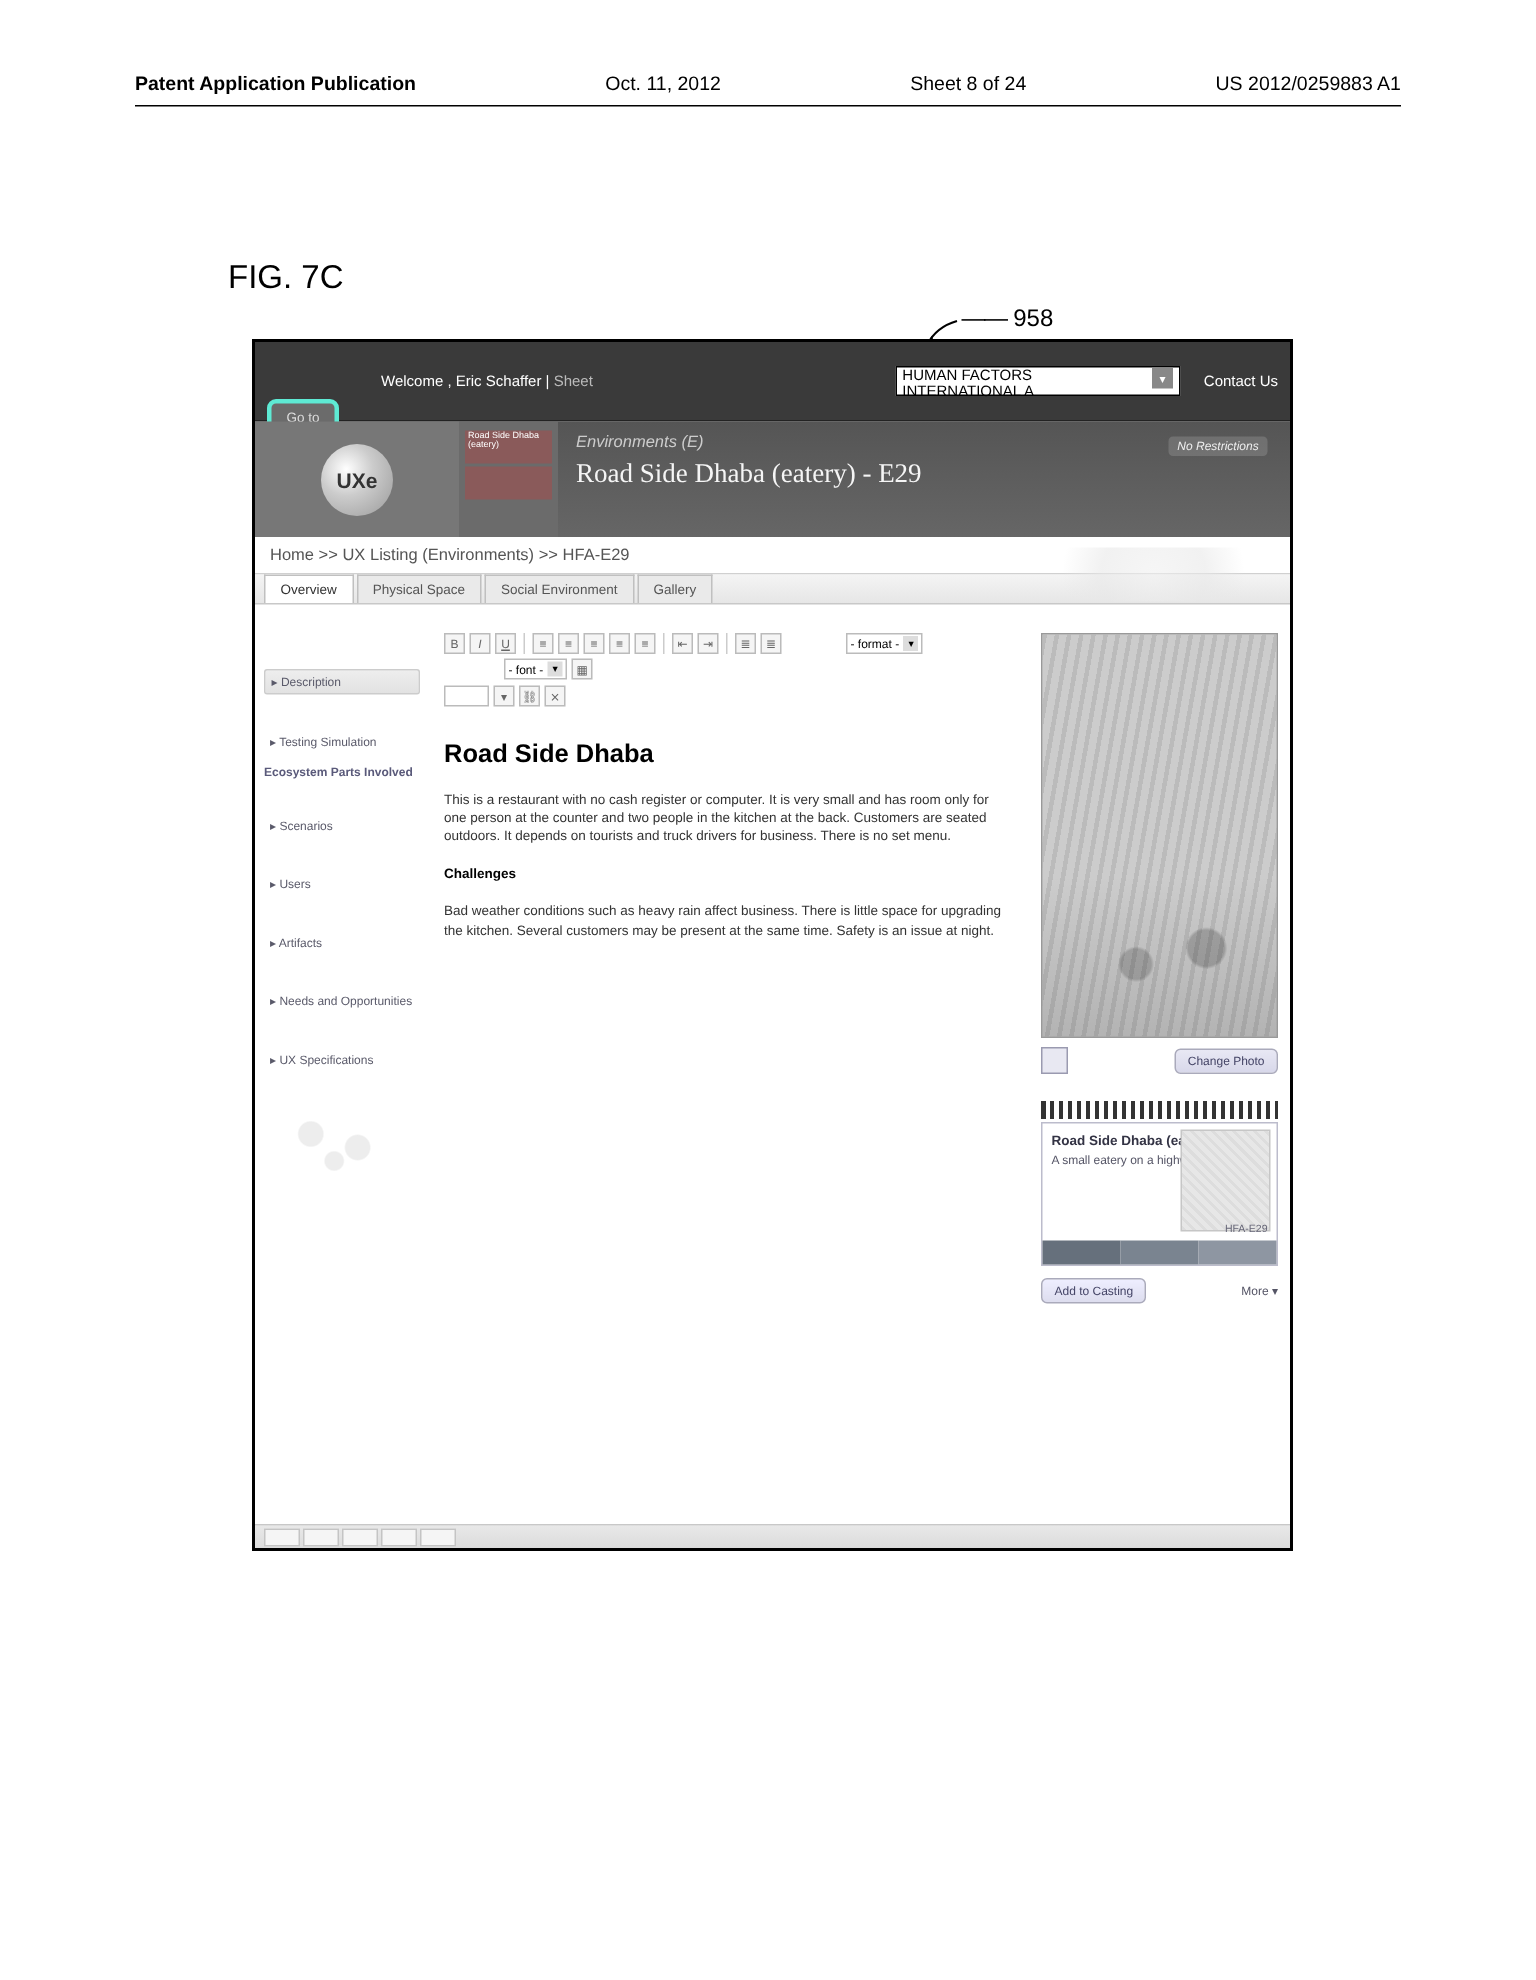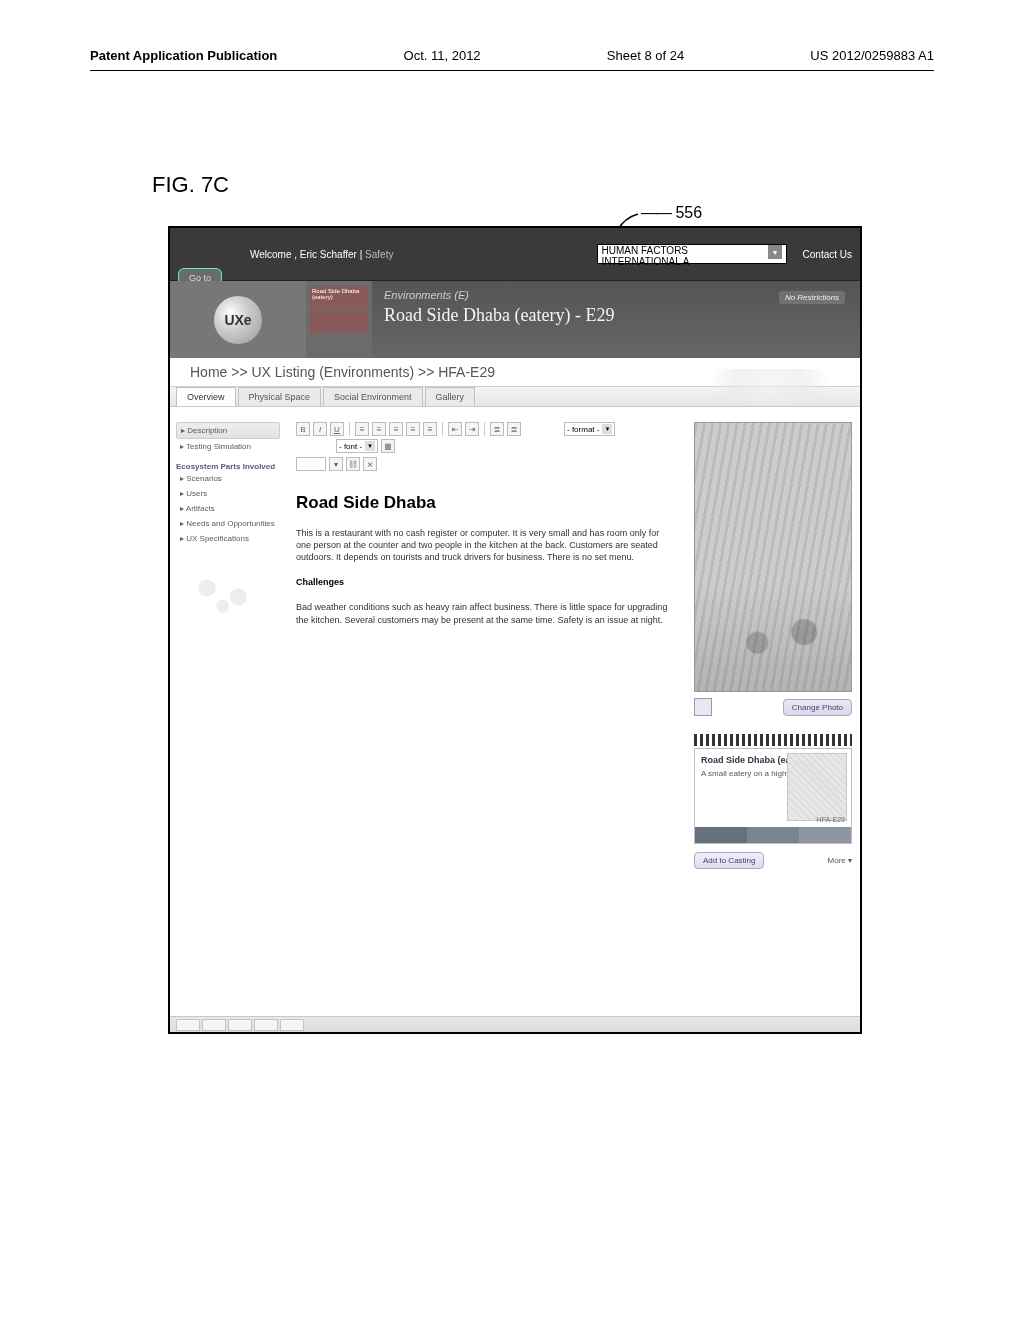--- a/index.html
+++ b/index.html
@@ -52,21 +52,21 @@
   }
   .topbar {
     height: 52px;
     background: #3a3a3a;
     display: flex; align-items: center;
     padding: 0 8px;
     gap: 8px;
   }
   .goto-btn {
     background: #6b6b6b; color: #ddd;
-    border: 1px solid #5eead4; border-radius: 6px;
+    border: 3px solid #5eead4; border-radius: 6px;
     font-size: 9px; padding: 4px 10px; margin-top: 48px;
   }
   .welcome { color: #fff; font-size: 10px; margin-left: 20px; flex: 0 0 auto; }
   .welcome .logout { color: #bbb; }
   .org-select {
     margin-left: auto;
     background: #fff; color: #000;
     font-size: 10px; height: 20px;
     padding: 0 4px; width: 190px;
     display: flex; justify-content: space-between;
@@ -98,21 +98,21 @@
     display: flex; flex-direction: column; gap: 2px;
   }
   .thumb-cell .t { background: #8a5a5a; height: 22px; font-size: 6px; color:#fff; padding:1px 2px; line-height:1; }
   .title-cell { flex: 1; padding: 8px 12px; color: #ddd; }
   .title-cell .cat { font-size: 11px; font-style: italic; color: #ccc; }
   .title-cell .title { font-size: 18px; font-family: Georgia, serif; color: #f5f5f5; margin-top: 4px; }
   .badge-cell { width: 96px; display:flex; align-items:flex-start; justify-content:center; padding-top:10px; }
   .badge { background: rgba(255,255,255,0.15); color:#eee; font-size:8px; font-style: italic; padding: 2px 6px; border-radius: 3px; }
 
   .crumbs {
-    padding: 6px 20px; font-size: 14px; color: #555;
+    padding: 6px 10px; font-size: 11px; color: #555;
     border-bottom: 1px solid #d0d0d0;
   }
   .tabs {
     display: flex; gap: 0; padding: 0 6px;
     border-bottom: 1px solid #c8c8c8;
     font-size: 9px;
     background: linear-gradient(#f4f4f4, #e6e6e6);
   }
   .tab { padding: 4px 10px; border: 1px solid #c0c0c0; border-bottom: none; background: #eaeaea; color:#555; margin-right: 2px; }
   .tab.active { background: #fff; color:#333; }
@@ -126,21 +126,21 @@
   .content {
     position: absolute;
     top: 186px; bottom: 0; left: 0; right: 0;
     display: flex;
   }
   .sidebar {
     width: 116px;
     padding: 8px 6px;
     font-size: 8px; color: #5a5a6a;
   }
-  .side-item { padding: 3px 4px; }
+  .side-item { padding: 3px 4px; margin-top: 24px; }
   .side-item.active { background: linear-gradient(#eee, #e2e2e2); border: 1px solid #ccc; border-radius: 2px; }
   .side-head { margin-top: 8px; font-weight: bold; color: #5a5a7a; font-size: 8px; }
   .side-deco {
     margin-top: 18px; height: 60px;
     background: radial-gradient(circle at 30% 40%, #ddd 0 8px, transparent 9px),
                 radial-gradient(circle at 60% 55%, #ddd 0 8px, transparent 9px),
                 radial-gradient(circle at 45% 70%, #ddd 0 6px, transparent 7px);
     opacity: .5;
   }
 
@@ -230,38 +230,38 @@
   <span class="pub">Patent Application Publication</span>
   <span class="date">Oct. 11, 2012</span>
   <span class="sheet">Sheet 8 of 24</span>
   <span class="code">US 2012/0259883 A1</span>
   <hr>
 </div>
 
 <div class="fig-label">FIG. 7C</div>
 
 <div class="ref-num">
-  <span class="dash">——</span> <span>556</span>
+  <span class="dash">——</span> <span>958</span>
 </div>
 <div class="ref-arrow">
   <svg viewBox="0 0 26 22">
       <path d="M24 2 Q10 6 4 18" fill="none" stroke="#000" stroke-width="1.4"></path>
       <path d="M4 18 l5 -2 l-2 -4 z" fill="#000"></path>
     </svg>
 </div>
 
 <div class="app-frame">
 
   <div class="topbar">
     <button class="goto-btn">Go to</button>
     <div class="welcome">
       <span>Welcome ,</span>
       <span>Eric Schaffer</span>
       <span> | </span>
-      <a class="logout">Safety</a>
+      <a class="logout">Sheet</a>
     </div>
     <div class="org-select">
       <span>HUMAN FACTORS INTERNATIONAL A</span>
       <span class="chev">▾</span>
     </div>
     <a class="contact">Contact Us</a>
   </div>
 
   <div class="banner">
     <div class="logo-cell">

